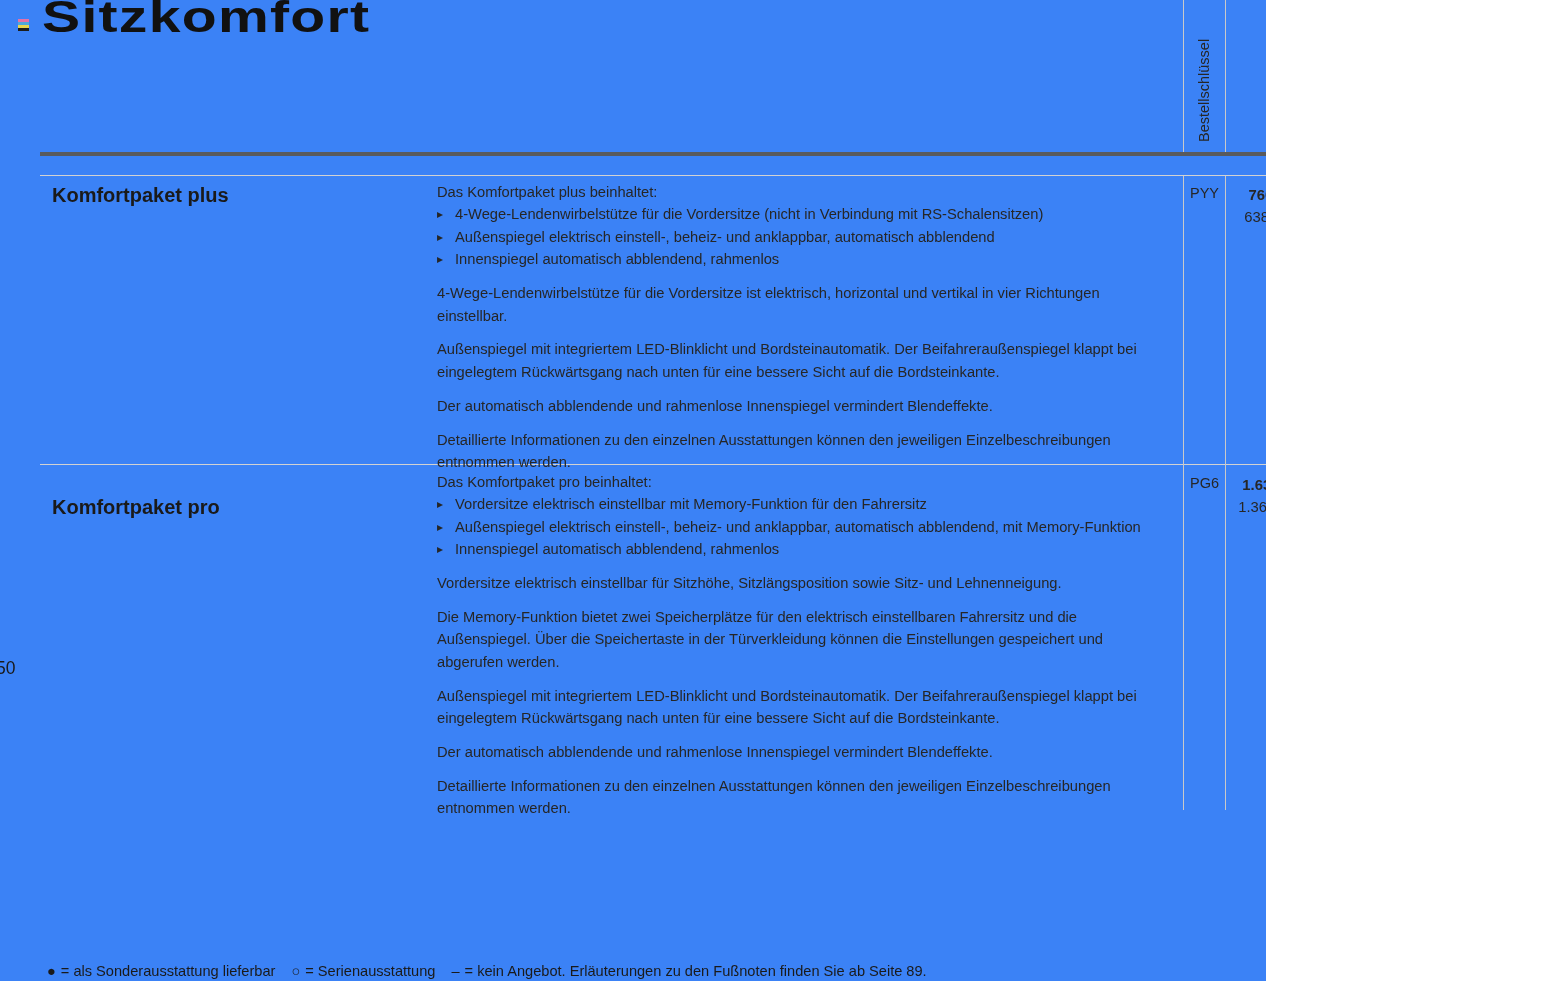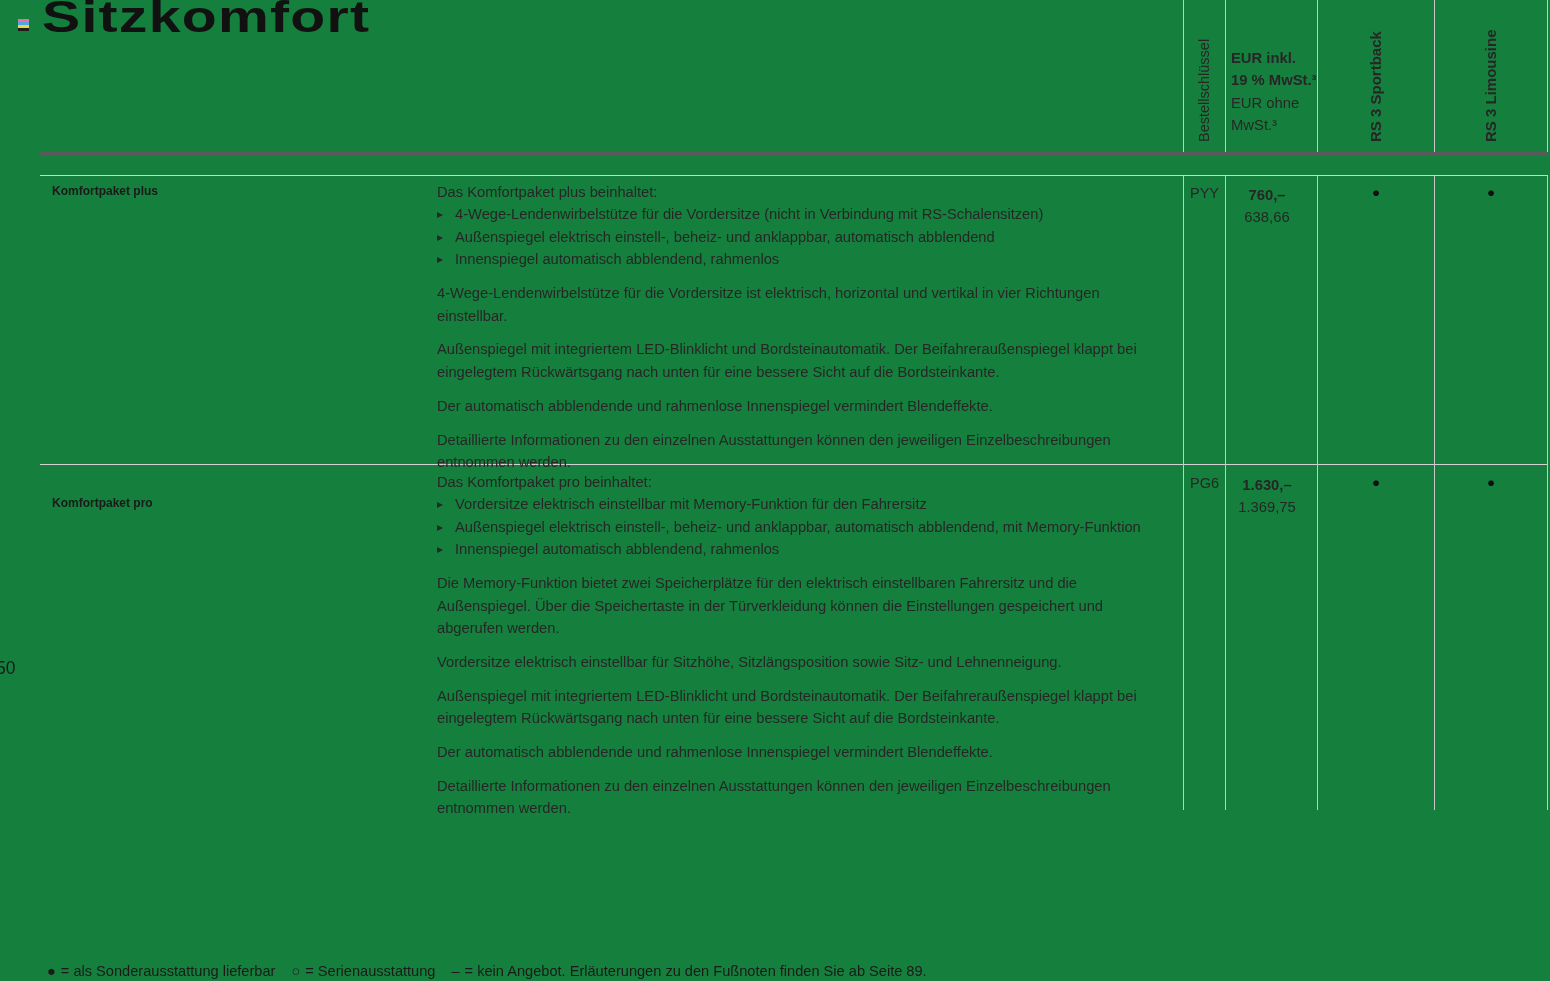--- a/index.html
+++ b/index.html
@@ -1,16 +1,16 @@
 <!DOCTYPE html>
 <html><head>
 <meta charset="utf-8">
 <style>
   html,body{margin:0;padding:0;background:#fff;}
-  .page{position:relative;width:1550px;height:981px;background:#15803d;overflow:hidden;
+  .page{position:relative;width:1266px;height:981px;background:#3b82f6;overflow:hidden;
         font-family:"Liberation Sans",sans-serif;color:#262626;}
 
   
   .reg-mark{position:absolute;left:18px;top:19px;width:11px;height:12px;}
   .reg-mark .stripe{width:11px;height:3px;}
 
   
   .title{position:absolute;left:42px;top:-9px;margin:0;font-size:45px;font-weight:bold;
          color:#111;letter-spacing:1px;transform:scaleX(1.27);transform-origin:left top;
          white-space:nowrap;}
@@ -23,21 +23,21 @@
   .thick-rule{position:absolute;left:40px;top:152px;width:1508px;height:4px;background:#595a5c;}
 
   
   .vert{position:absolute;transform:rotate(-90deg);transform-origin:0 0;white-space:nowrap;
         font-size:14.5px;line-height:17px;}
   .vert.bold{font-weight:bold;font-size:15px;}
   .h-price{position:absolute;left:1231px;top:47px;font-size:14.8px;line-height:22.4px;}
   .h-price .b{font-weight:bold;}
 
   
-  .opt-name{position:absolute;left:52px;font-size:12px;font-weight:bold;color:#1a1a1a;}
+  .opt-name{position:absolute;left:52px;font-size:20px;font-weight:bold;color:#1a1a1a;}
   .desc{position:absolute;left:437px;width:732px;font-size:14.7px;line-height:22.4px;}
   .desc p{margin:0 0 11.5px 0;}
   .desc p.no-gap{margin-bottom:0;}
   .bullets{list-style:none;margin:0 0 11.5px 0;padding:0;}
   .bullets li{position:relative;padding-left:18px;line-height:22.4px;}
   .bullets .bm{position:absolute;left:0;top:0;font-size:12px;}
   .code{position:absolute;left:1190px;font-size:14.5px;text-align:right;}
   .price{position:absolute;left:1225px;width:84px;text-align:center;font-size:14.8px;line-height:22.4px;}
   .price .incl{font-weight:bold;}
   .dot{position:absolute;text-align:center;font-size:13.5px;color:#111;}
@@ -64,26 +64,20 @@
 
   <h1 class="title">Sitzkomfort</h1>
 
   <div class="vline head" style="left:1183px"></div>
   <div class="vline head" style="left:1225px"></div>
   <div class="vline head" style="left:1317px"></div>
   <div class="vline head" style="left:1434px"></div>
   <div class="vline head" style="left:1547px"></div>
 
   <div class="vert" style="left:1196px;top:142px">Bestellschlüssel</div>
-  <div class="h-price">
-    <div class="b">EUR inkl.</div>
-    <div class="b">19 % MwSt.³</div>
-    <div>EUR ohne</div>
-    <div>MwSt.³</div>
-  </div>
   <div class="vert bold" style="left:1367px;top:142px">RS 3 Sportback</div>
   <div class="vert bold" style="left:1482px;top:142px">RS 3 Limousine</div>
 
   <div class="thick-rule"></div>
 
   <div class="hline" style="top:175px"></div>
   <div class="hline" style="top:464px"></div>
   <div class="vline body" style="left:1183px"></div>
   <div class="vline body" style="left:1225px"></div>
   <div class="vline body" style="left:1317px"></div>
@@ -112,22 +106,22 @@
   <div class="dot li" style="top:185px">●</div>
 
   <div class="opt-name" style="top:496px">Komfortpaket pro</div>
   <div class="desc" style="top:471px">
     <p class="no-gap">Das Komfortpaket pro beinhaltet:</p>
     <ul class="bullets">
       <li><span class="bm">▸</span><span>Vordersitze elektrisch einstellbar mit Memory-Funktion für den Fahrersitz</span></li>
       <li><span class="bm">▸</span><span>Außenspiegel elektrisch einstell-, beheiz- und anklappbar, automatisch abblendend, mit Memory-Funktion</span></li>
       <li><span class="bm">▸</span><span>Innenspiegel automatisch abblendend, rahmenlos</span></li>
     </ul>
+    <p>Vordersitze elektrisch einstellbar für Sitzhöhe, Sitzlängsposition sowie Sitz- und Lehnenneigung.</p>
     <p>Die Memory-Funktion bietet zwei Speicherplätze für den elektrisch einstellbaren Fahrersitz und die Außenspiegel. Über die Speichertaste in der Türverkleidung können die Einstellungen gespeichert und abgerufen werden.</p>
-    <p>Vordersitze elektrisch einstellbar für Sitzhöhe, Sitzlängsposition sowie Sitz- und Lehnenneigung.</p>
     <p>Außenspiegel mit integriertem LED-Blinklicht und Bordsteinautomatik. Der Beifahreraußenspiegel klappt bei eingelegtem Rückwärtsgang nach unten für eine bessere Sicht auf die Bordsteinkante.</p>
     <p>Der automatisch abblendende und rahmenlose Innenspiegel vermindert Blendeffekte.</p>
     <p>Detaillierte Informationen zu den einzelnen Ausstattungen können den jeweiligen Einzelbeschreibungen entnommen werden.</p>
   </div>
   <div class="code" style="top:475px">PG6</div>
   <div class="price" style="top:474px">
     <div class="incl">1.630,–</div>
     <div>1.369,75</div>
   </div>
   <div class="dot sb" style="top:475px">●</div>

